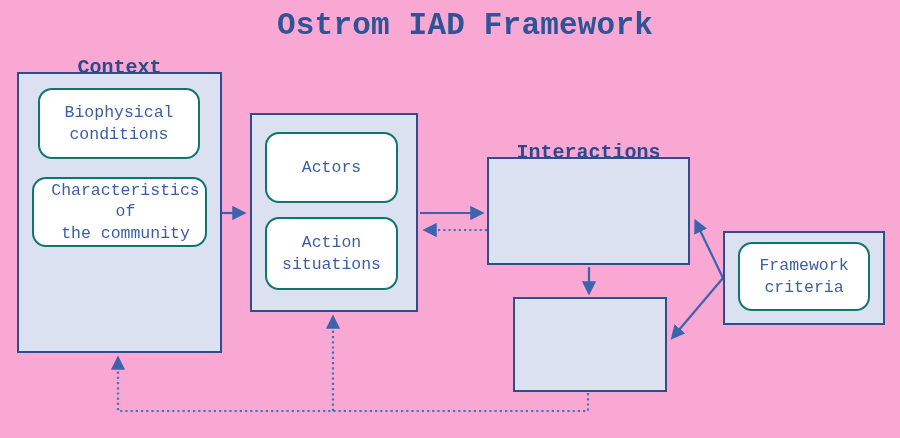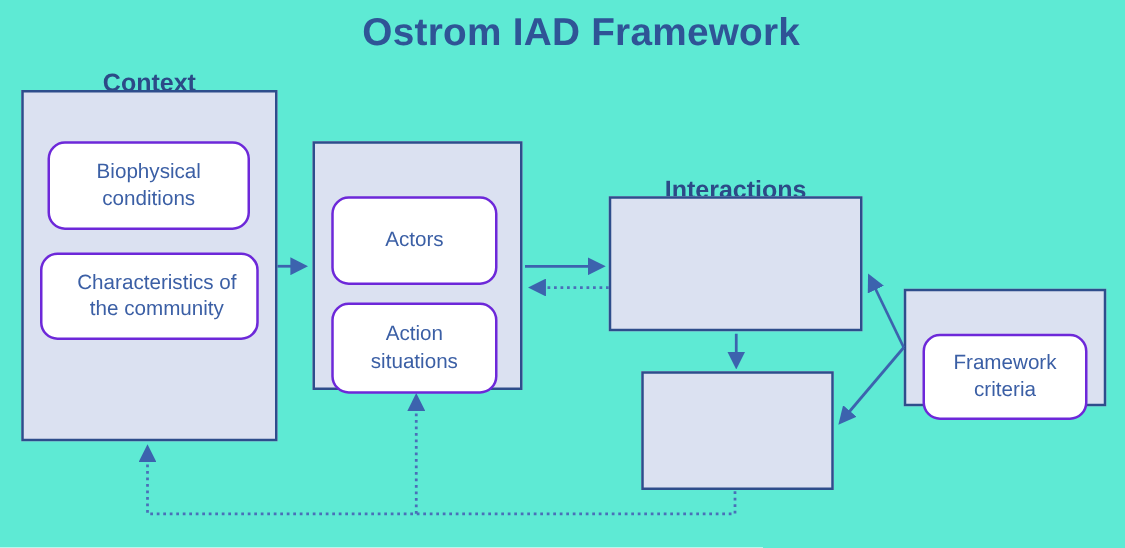--- a/index.html
+++ b/index.html
@@ -1,39 +1,38 @@
 <!DOCTYPE html>
 <html><head>
 <meta charset="utf-8">
 <style>
   html, body { margin:0; padding:0; background:#ffffff; }
   .canvas {
-    position:relative; width:900px; height:438px; background:#5eead4;
-    font-family:Liberation Sans, sans-serif; overflow:hidden;
+    position:relative; width:900px; height:438px; background:#f9a8d4;
+    font-family:Liberation Mono, monospace; overflow:hidden;
   }
   .title {
     position:absolute; left:30px; top:8px; width:870px; text-align:center;
     font-size:31px; font-weight:600; color:#2f5496; letter-spacing:0.2px;
   }
   .header {
     position:absolute; text-align:center; font-size:20px; font-weight:bold;
     color:#2c4a87;
     margin-top:12px;
   }
   .group-box {
     position:absolute; background:#dbe1f1; border:2px solid #2e4d8c;
     box-sizing:border-box;
   }
   .inner-box {
-    position:absolute; background:#ffffff; border:2px solid #6d28d9;
+    position:absolute; background:#ffffff; border:2px solid #0f766e;
     border-radius:14px; box-sizing:border-box;
     display:flex; align-items:center; justify-content:center;
     text-align:center; color:#3b5fa5; font-size:16.5px; line-height:1.28;
     white-space:pre-line;
-    margin-top:25px;
   }
   .arrows { position:absolute; left:0; top:0; pointer-events:none; }
   .solid  { stroke:#3c63ae; stroke-width:2.2; fill:none; }
   .dotted { stroke:#4a6fb8; stroke-width:2.2; fill:none; stroke-dasharray:2.2 3; }
 </style>
 </head>
 <body>
 
 <div class="canvas">
 

